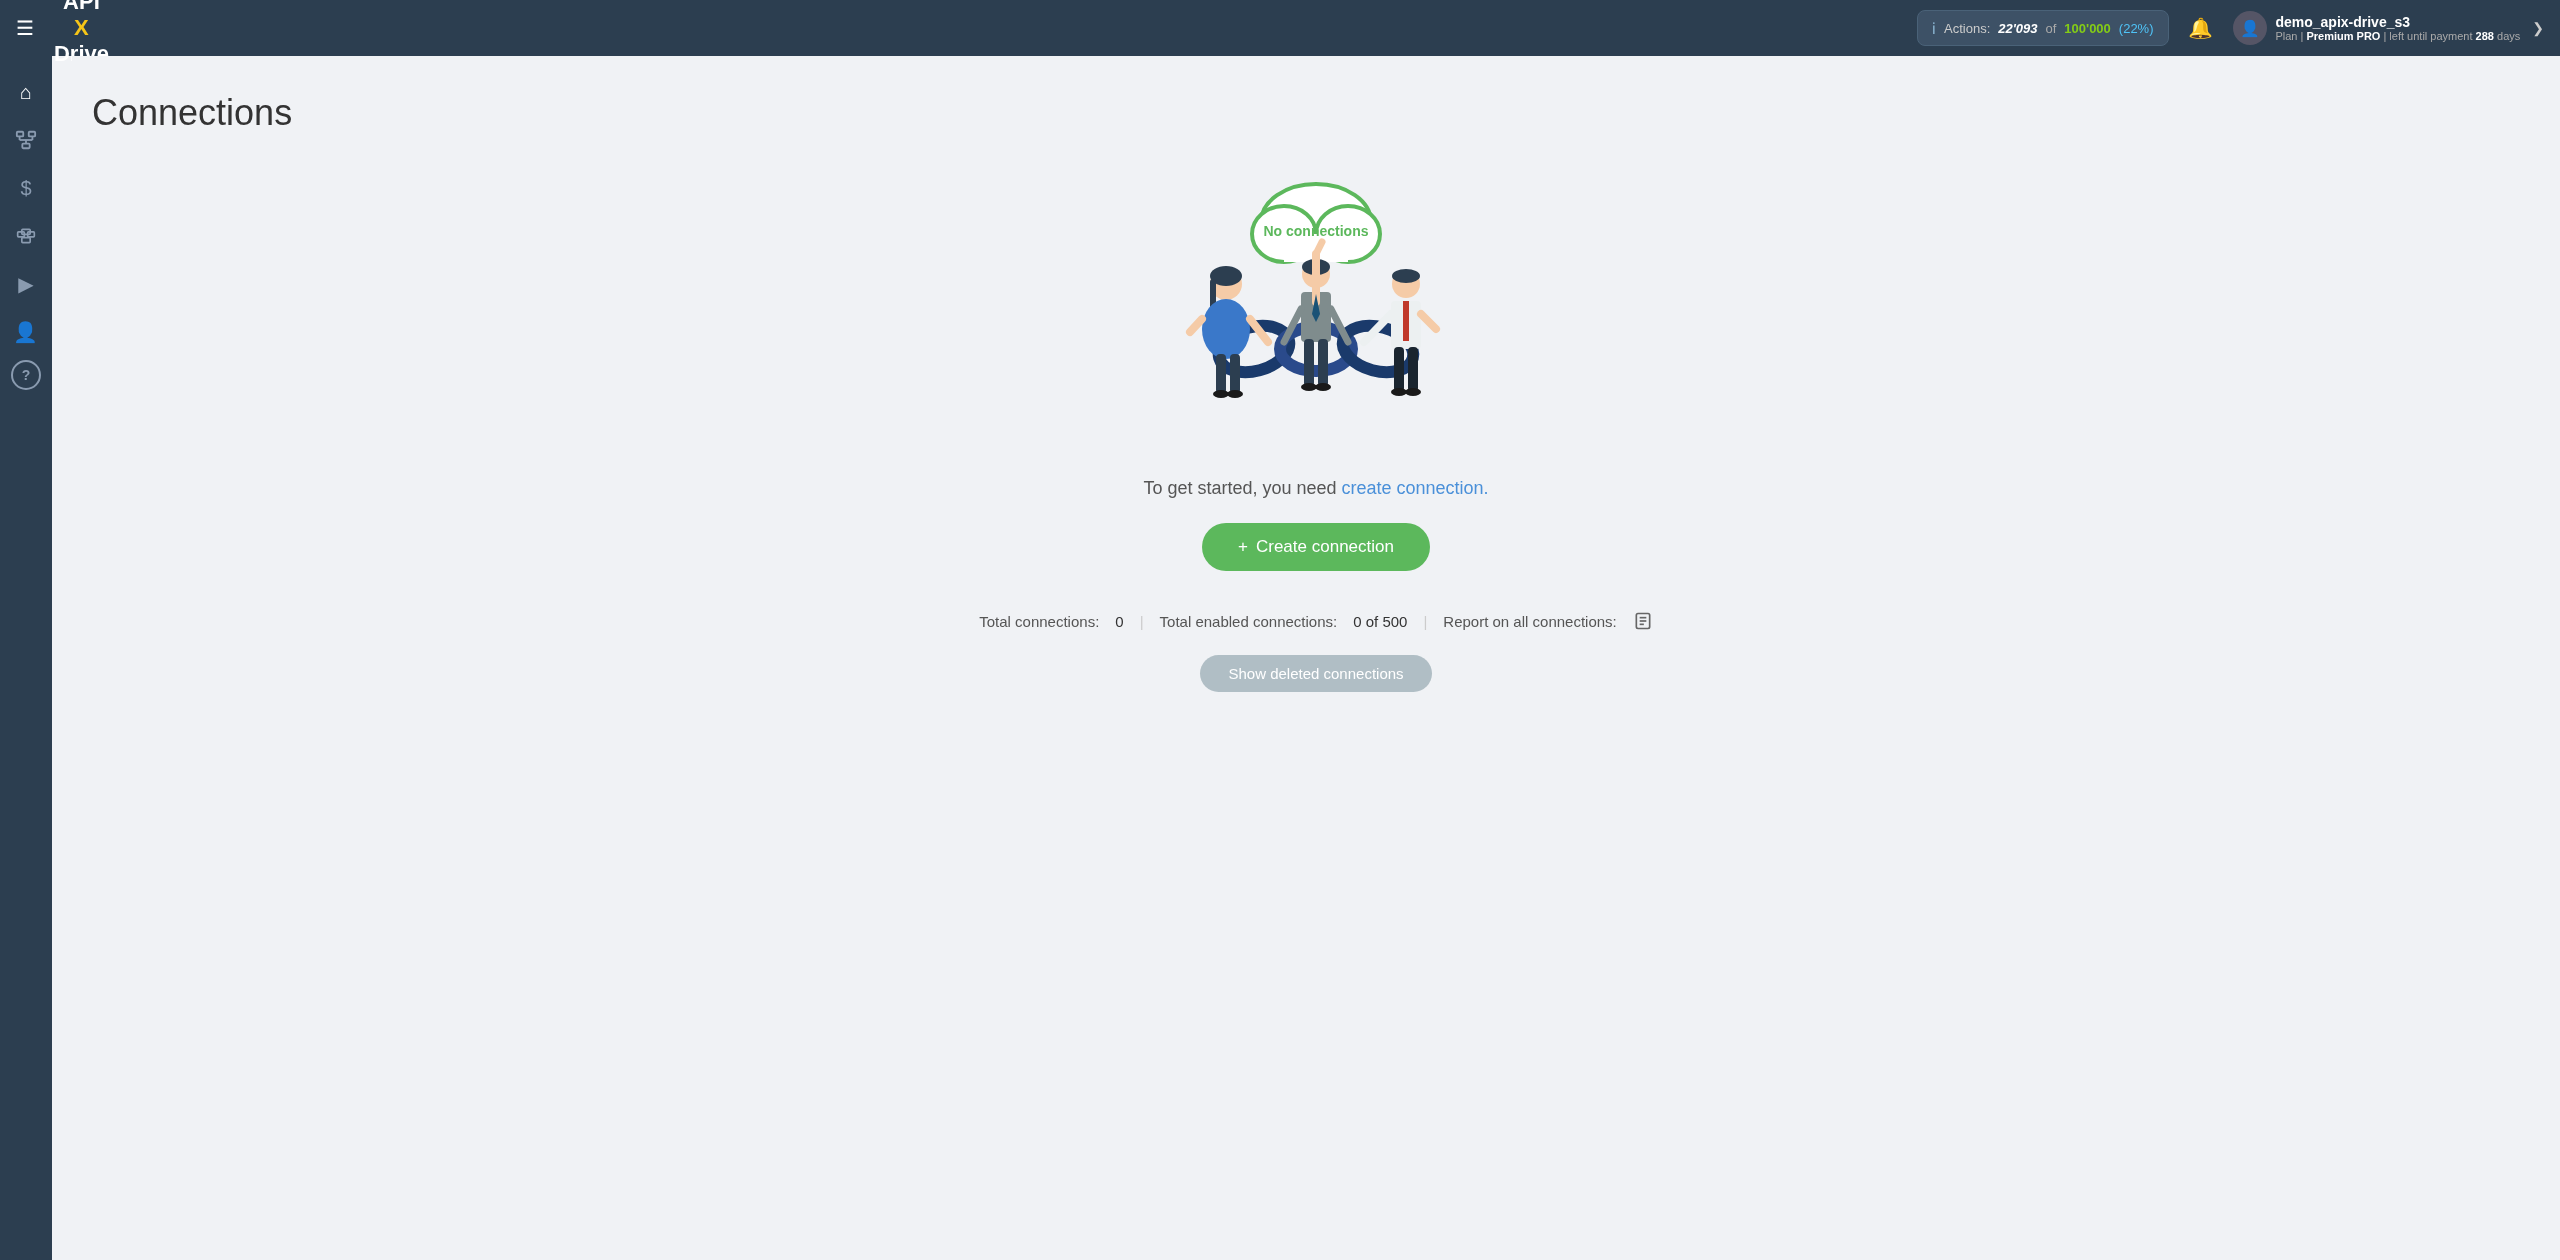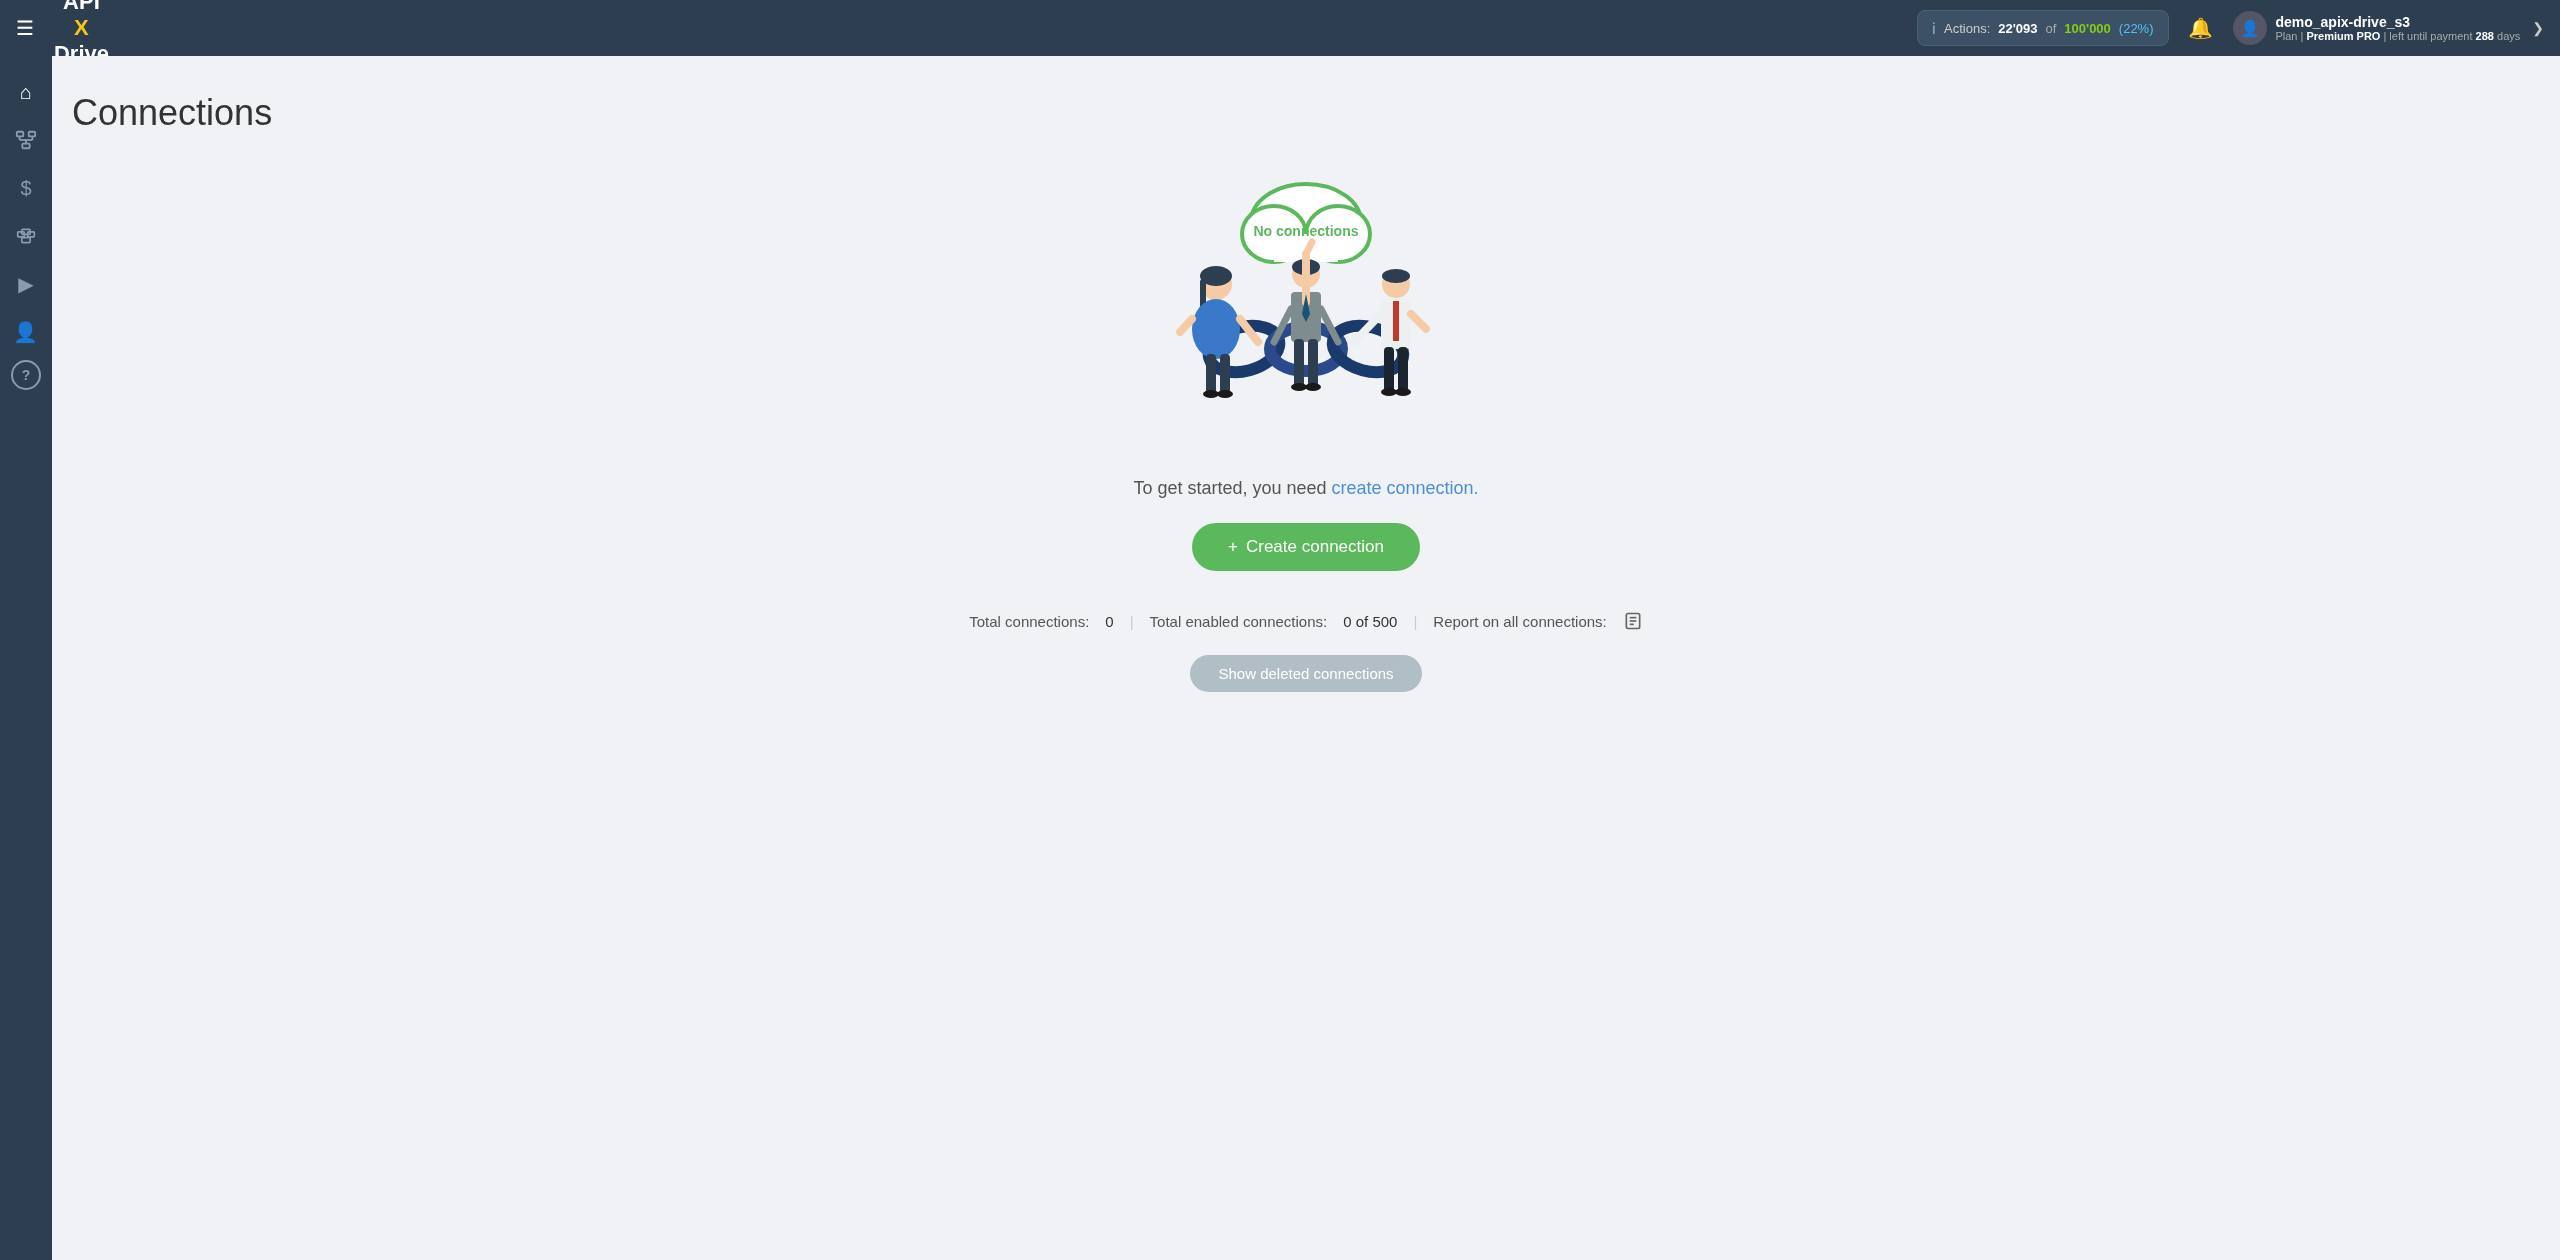--- a/index.html
+++ b/index.html
@@ -39,21 +39,21 @@
       border-radius: 8px;
       padding: 6px 14px;
       display: flex;
       align-items: center;
       gap: 8px;
       color: #ccc;
       font-size: 13px;
     }
     .actions-badge .info-icon { color: #8ab4d0; font-size: 16px; }
     .actions-badge .label { color: #ccc; font-size: 13px; }
-    .actions-badge .used { color: #fff; font-weight: 700; }
+    .actions-badge .used { color: #fff; font-weight: 700; font-style: italic; }
     .actions-badge .of-text { color: #aaa; }
     .actions-badge .total { color: #84cc16; font-weight: 600; }
     .actions-badge .pct { color: #4fc3f7; }
 
     .bell-icon { color: #ccc; font-size: 20px; cursor: pointer; margin: 0 8px; }
     .avatar-area { display: flex; align-items: center; gap: 8px; cursor: pointer; }
     .avatar-circle {
       width: 34px; height: 34px;
       border-radius: 50%;
       background: #556; 
@@ -94,20 +94,21 @@
       transition: background 0.2s;
     }
     .sidebar-item.active { color: #fff; }
 
     
     .content {
       flex: 1;
       background: #f0f2f5;
       overflow-y: auto;
       padding: 36px 20px;
+      margin-left: 20px;
     }
 
     .page-title {
       font-size: 36px;
       font-weight: 400;
       color: #333;
       margin-bottom: 8px;
     }
     .breadcrumb {
       font-size: 14px;

